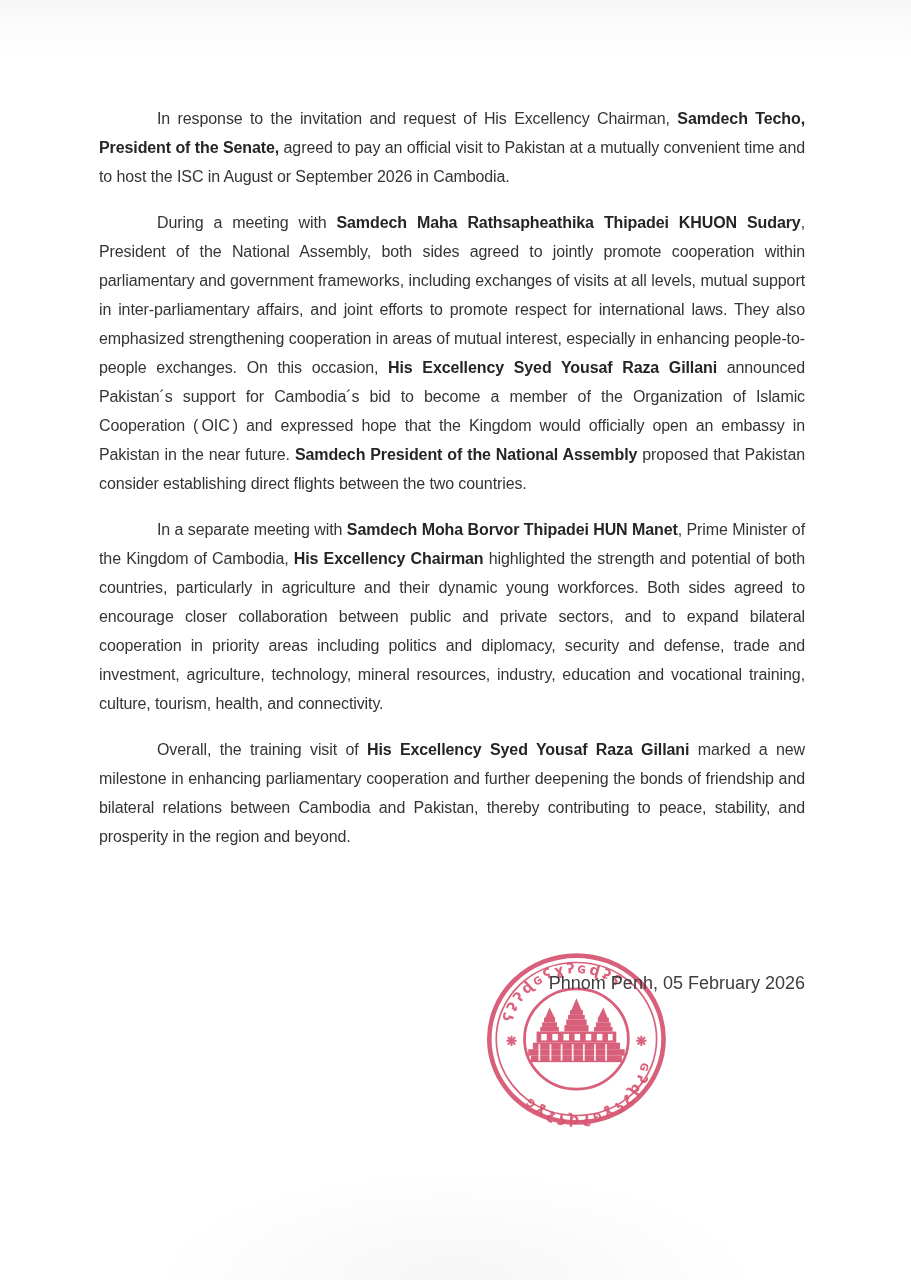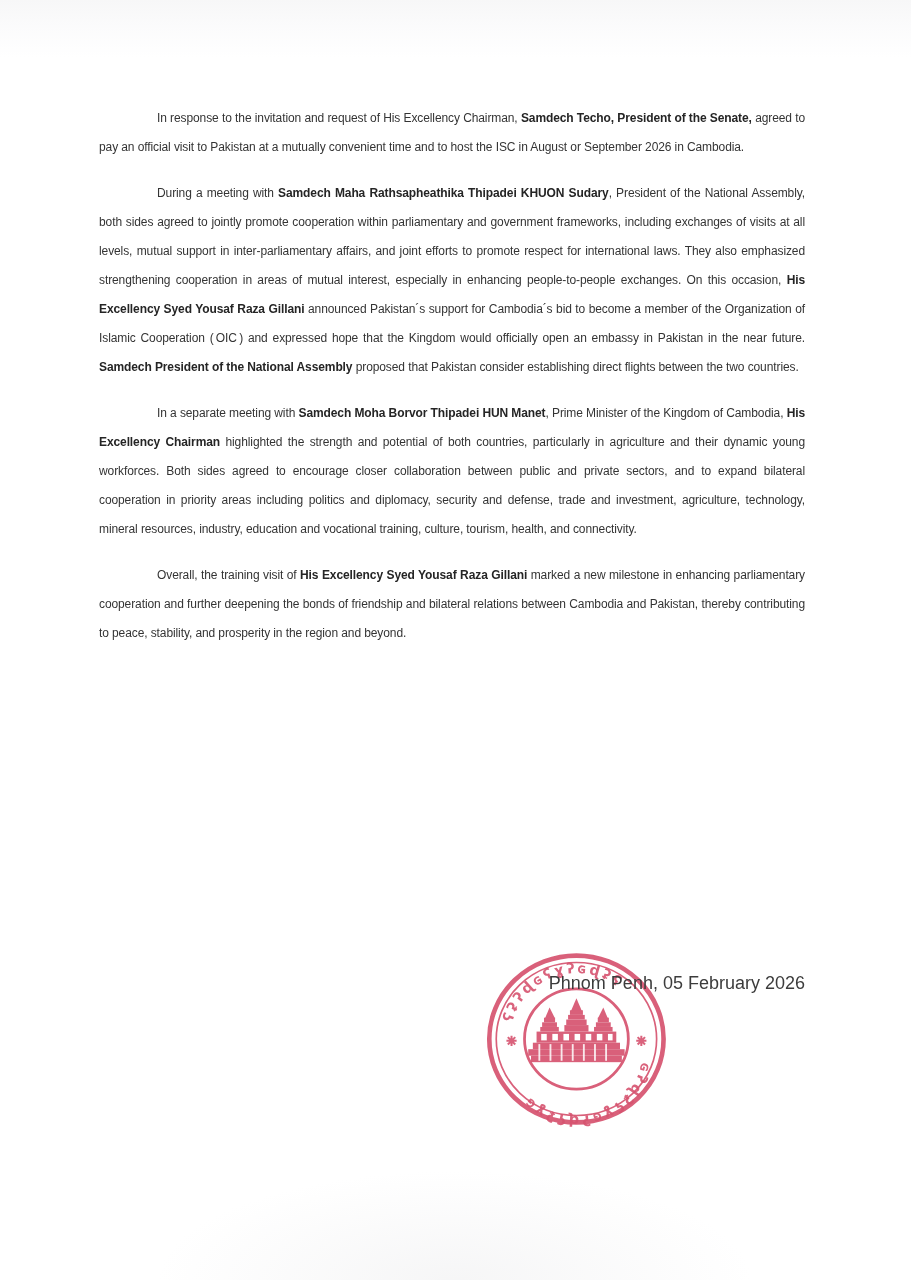--- a/index.html
+++ b/index.html
@@ -20,21 +20,21 @@
     position:absolute;bottom:0;left:155px;width:600px;height:110px;
     background:radial-gradient(ellipse at 50% 100%,#f2f2f3 0%,rgba(255,255,255,0) 70%);
     opacity:.7;
   }
   .content{
     position:absolute;left:99px;top:104px;width:706px;
     color:#343434;
   }
   .para{
     margin:0 0 17px 0;
-    font-size:12px;
+    font-size:16px;
     line-height:29px;
     text-align:justify;
     text-indent:58px;
     letter-spacing:-0.1px;
     color:#343434;
   }
   .para .b{font-weight:bold;color:#252525;}
   .dateline{
     position:absolute;left:99px;top:973px;width:706px;
     text-align:right;

